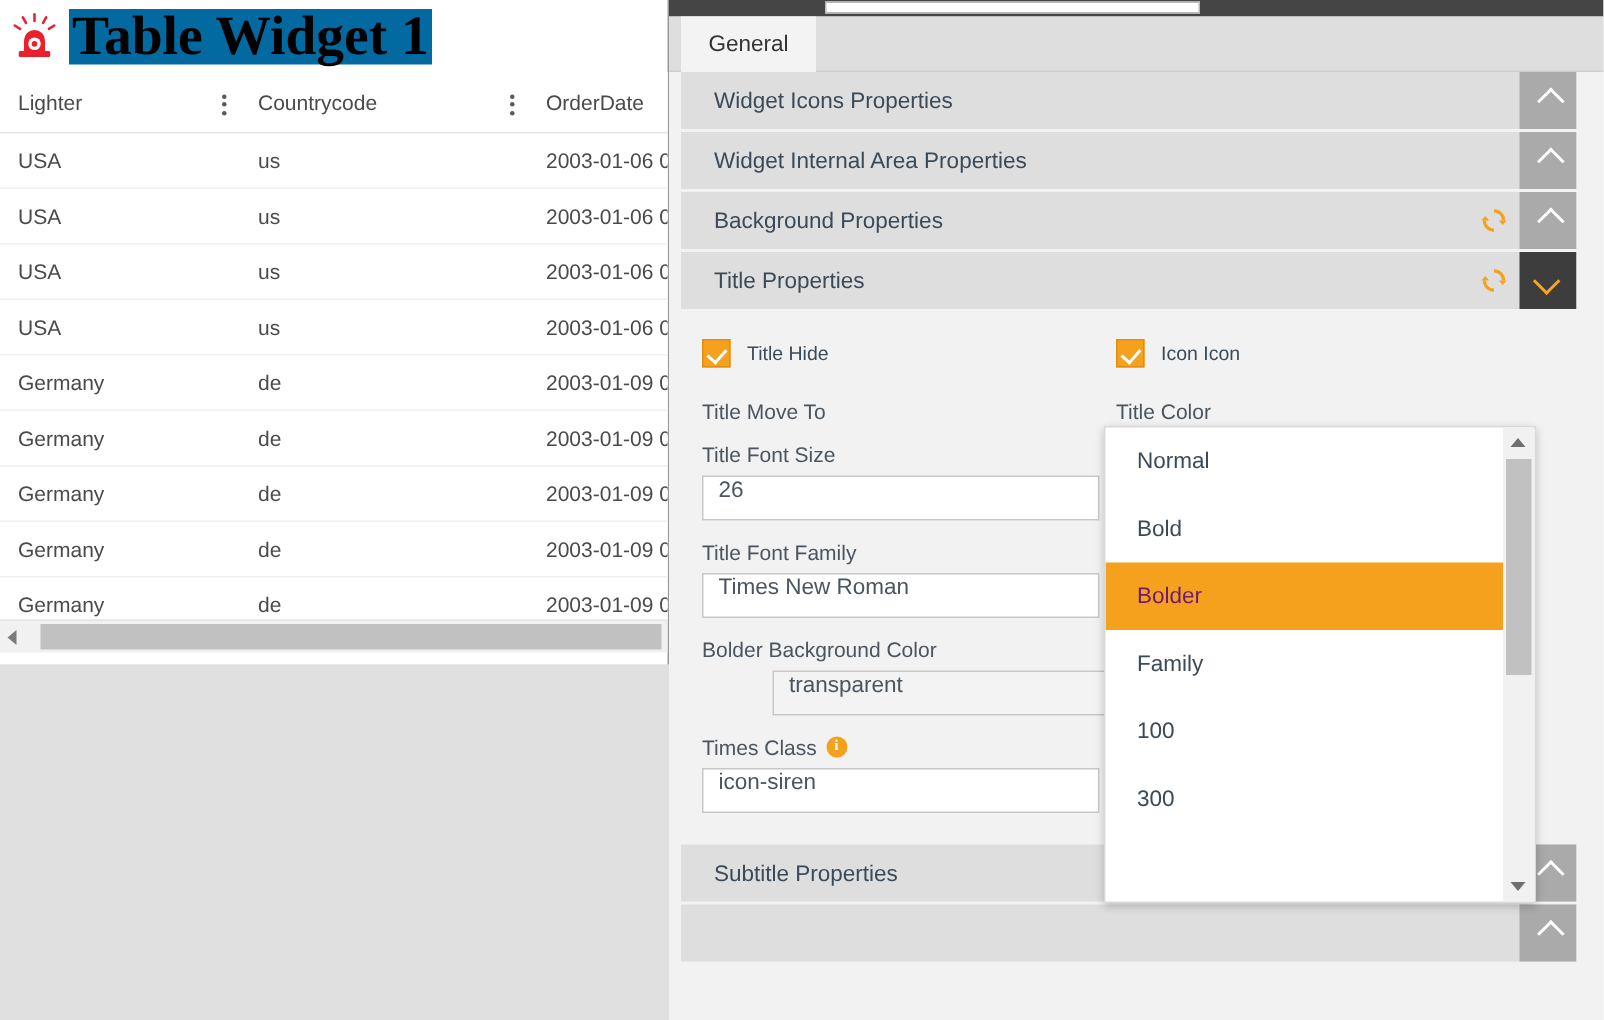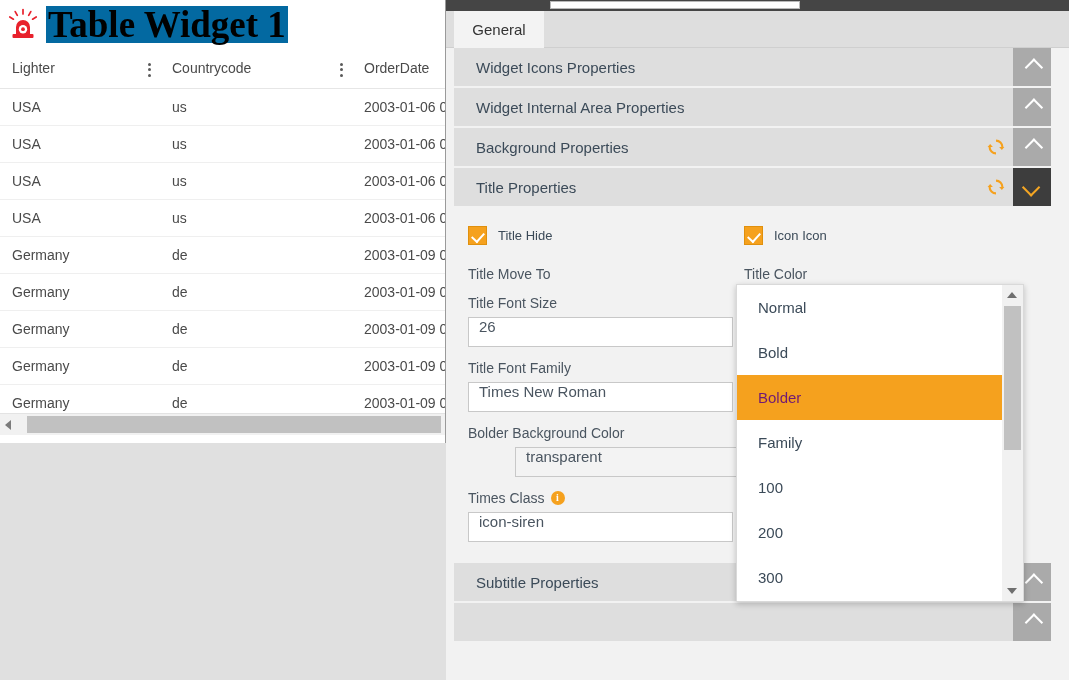--- a/index.html
+++ b/index.html
@@ -458,21 +458,20 @@
 
     </div>
 
     <div id="dropdown">
       <div class="dd-list" id="dd-list">
           <div class="dd-item">Normal</div>
           <div class="dd-item">Bold</div>
           <div class="dd-item sel">Bolder</div>
           <div class="dd-item">Family</div>
           <div class="dd-item">100</div>
-          <div class="dd-item">200</div>
           <div class="dd-item">300</div>
         </div>
       <div class="dd-scroll">
         <div class="sb-up"></div>
         <div class="sb-thumb"></div>
         <div class="sb-dn"></div>
       </div>
     </div>
 
   </div>

